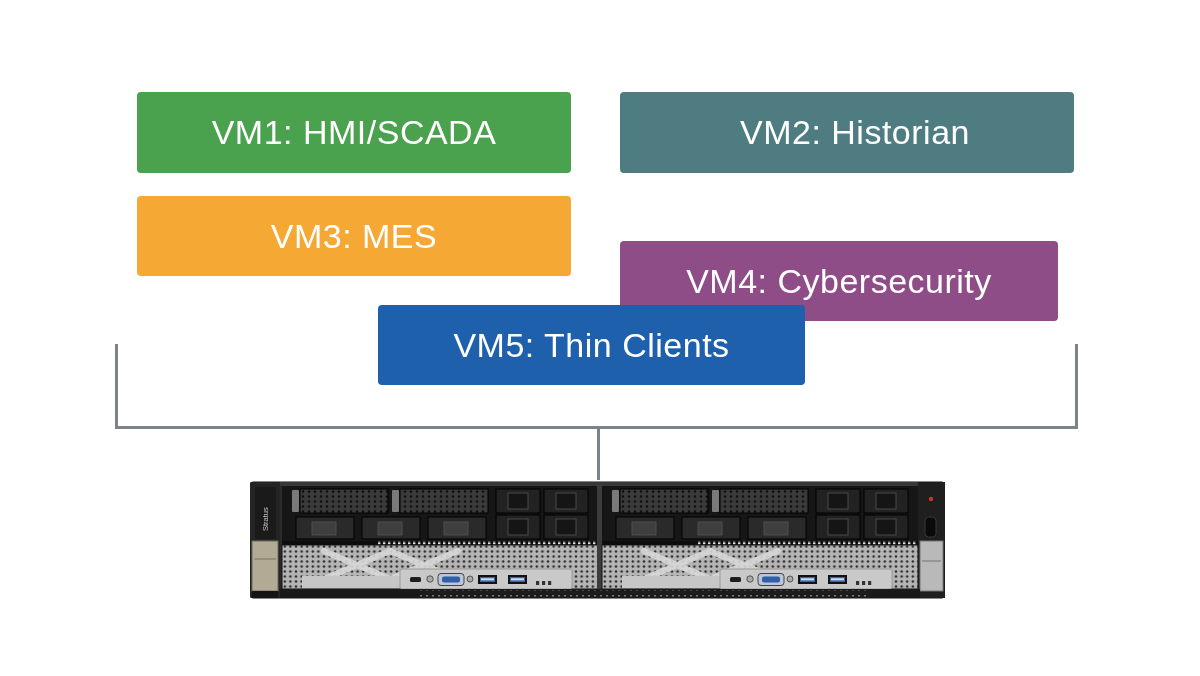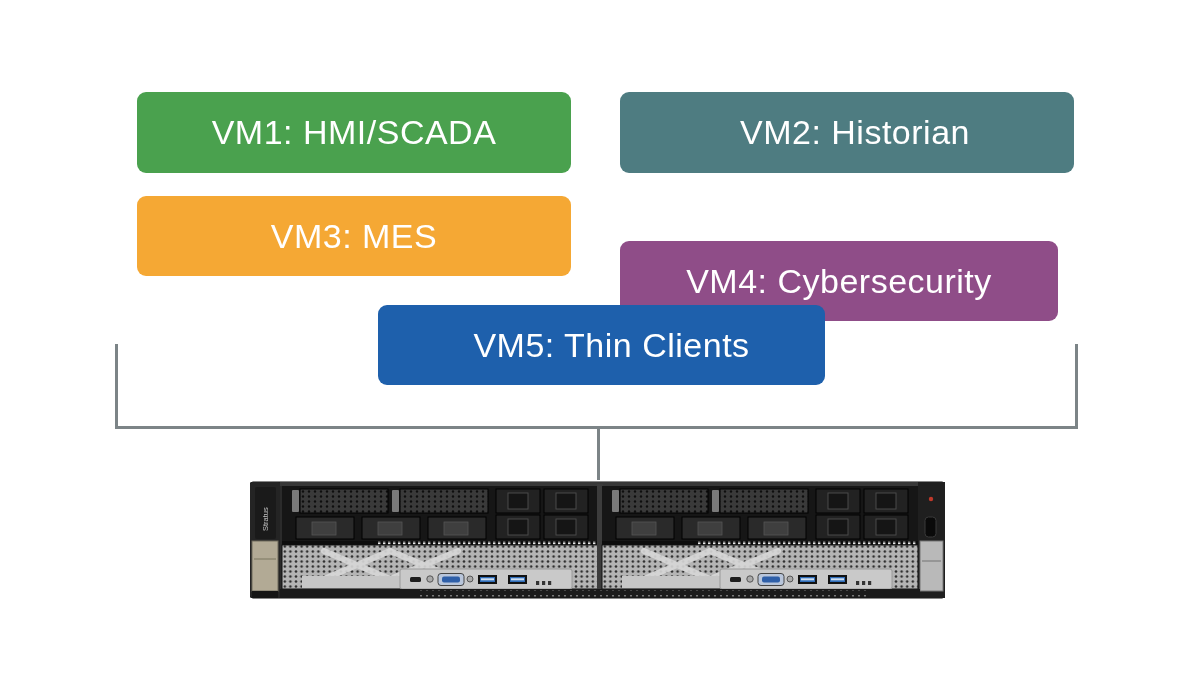--- a/index.html
+++ b/index.html
@@ -5,21 +5,21 @@
   html,body{margin:0;padding:0;}
   .stage{
     position:relative;
     width:1200px;height:676px;
     background:#ffffff;
     overflow:hidden;
     font-family:"Liberation Sans","DejaVu Sans",sans-serif;
   }
   .vm-box{
     position:absolute;
-    border-radius:9px;
+    border-radius:4px;
     display:flex;align-items:center;justify-content:center;
     color:#ffffff;
     font-size:34px;
     font-weight:500;
     letter-spacing:.5px;
   }
   .vm1{left:137px;top:92px;width:434px;height:81px;}
   .vm2{left:620px;top:92px;width:438px;height:81px;padding-left:16px;}
   .vm3{left:137px;top:196px;width:434px;height:80px;}
   .vm4{left:620px;top:196px;width:438px;height:80px;margin-top:45px;}
@@ -42,21 +42,21 @@
   </div>
   <div class="vm-box vm2" style="background: rgb(78, 124, 129);">
     <span>VM2: Historian</span>
   </div>
   <div class="vm-box vm3" style="background: rgb(245, 168, 52);">
     <span>VM3: MES</span>
   </div>
   <div class="vm-box vm4" style="background: rgb(143, 77, 136);">
     <span>VM4: Cybersecurity</span>
   </div>
-  <div class="vm-box vm5" style="background: rgb(30, 96, 172); padding-left: 20px;">
+  <div class="vm-box vm5" style="background: rgb(30, 96, 172);">
     <span>VM5: Thin Clients</span>
   </div>
 
   <div class="line bracket-left" style="background: rgb(124, 132, 135);"></div>
   <div class="line bracket-horizontal" style="background: rgb(124, 132, 135);"></div>
   <div class="line bracket-right" style="background: rgb(124, 132, 135);"></div>
   <div class="line bracket-stem" style="background: rgb(124, 132, 135);"></div>
 
   <div class="server">
     <svg width="695" height="123" viewBox="0 0 695 123">

